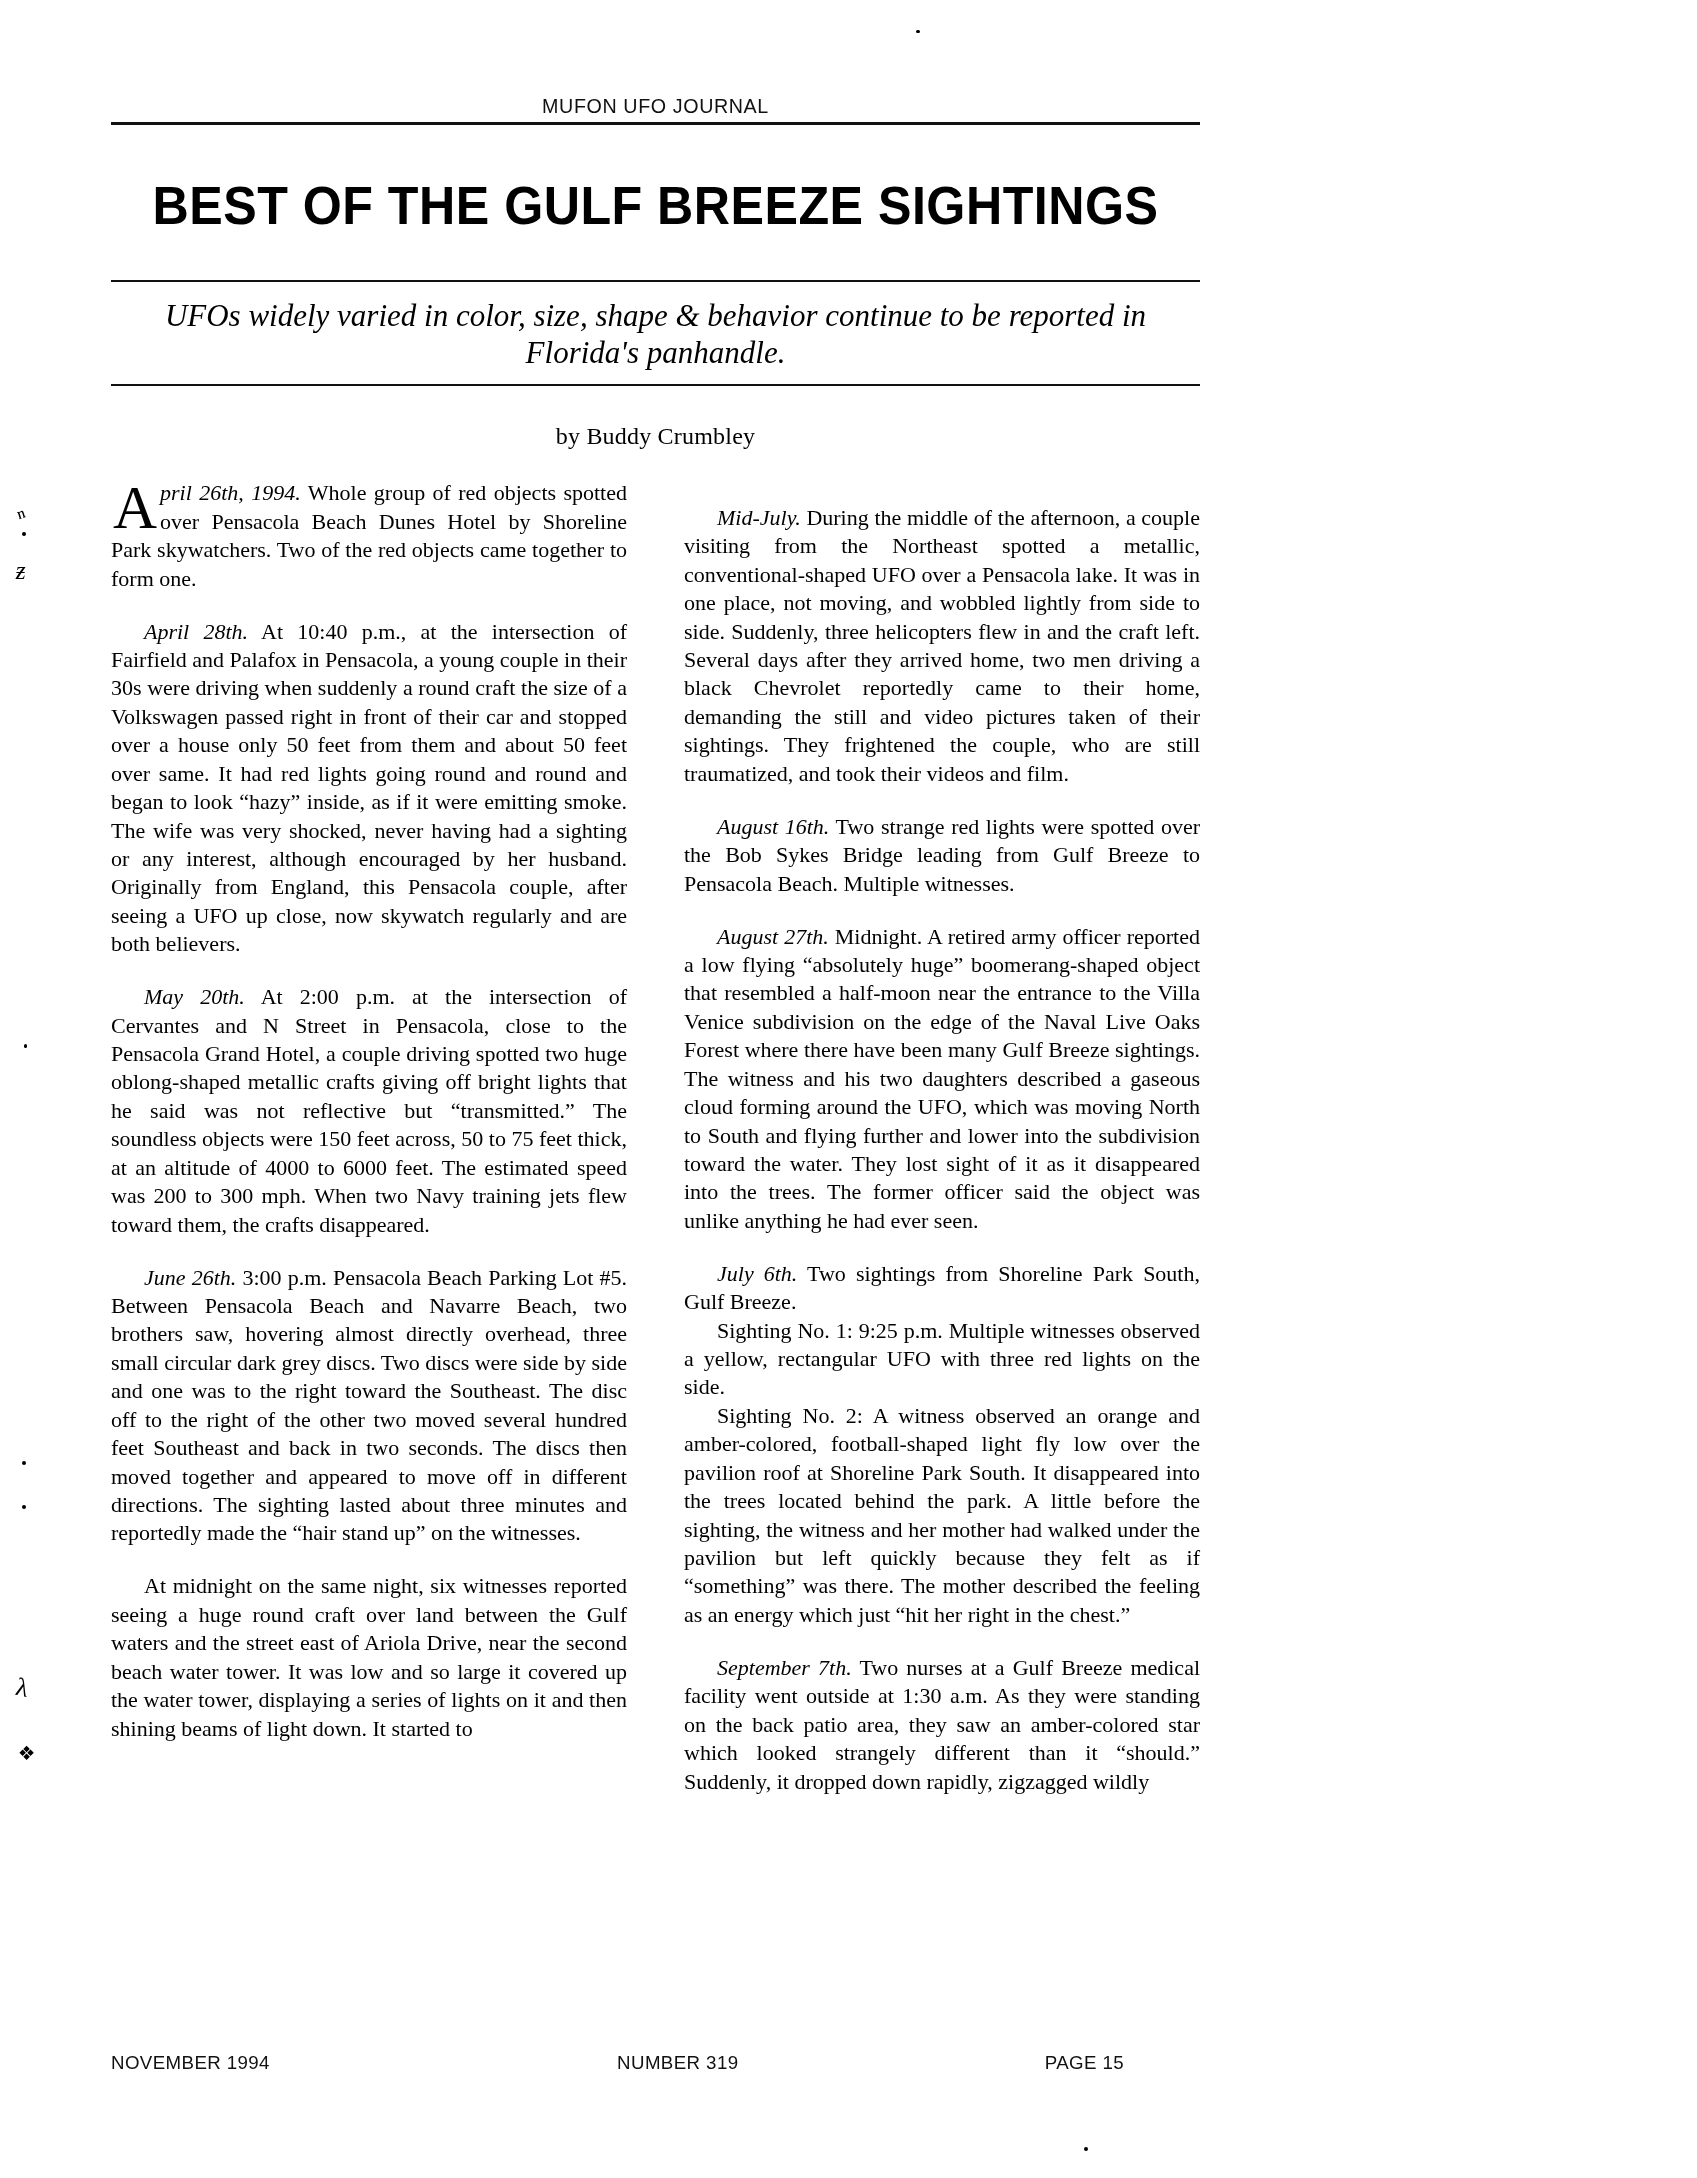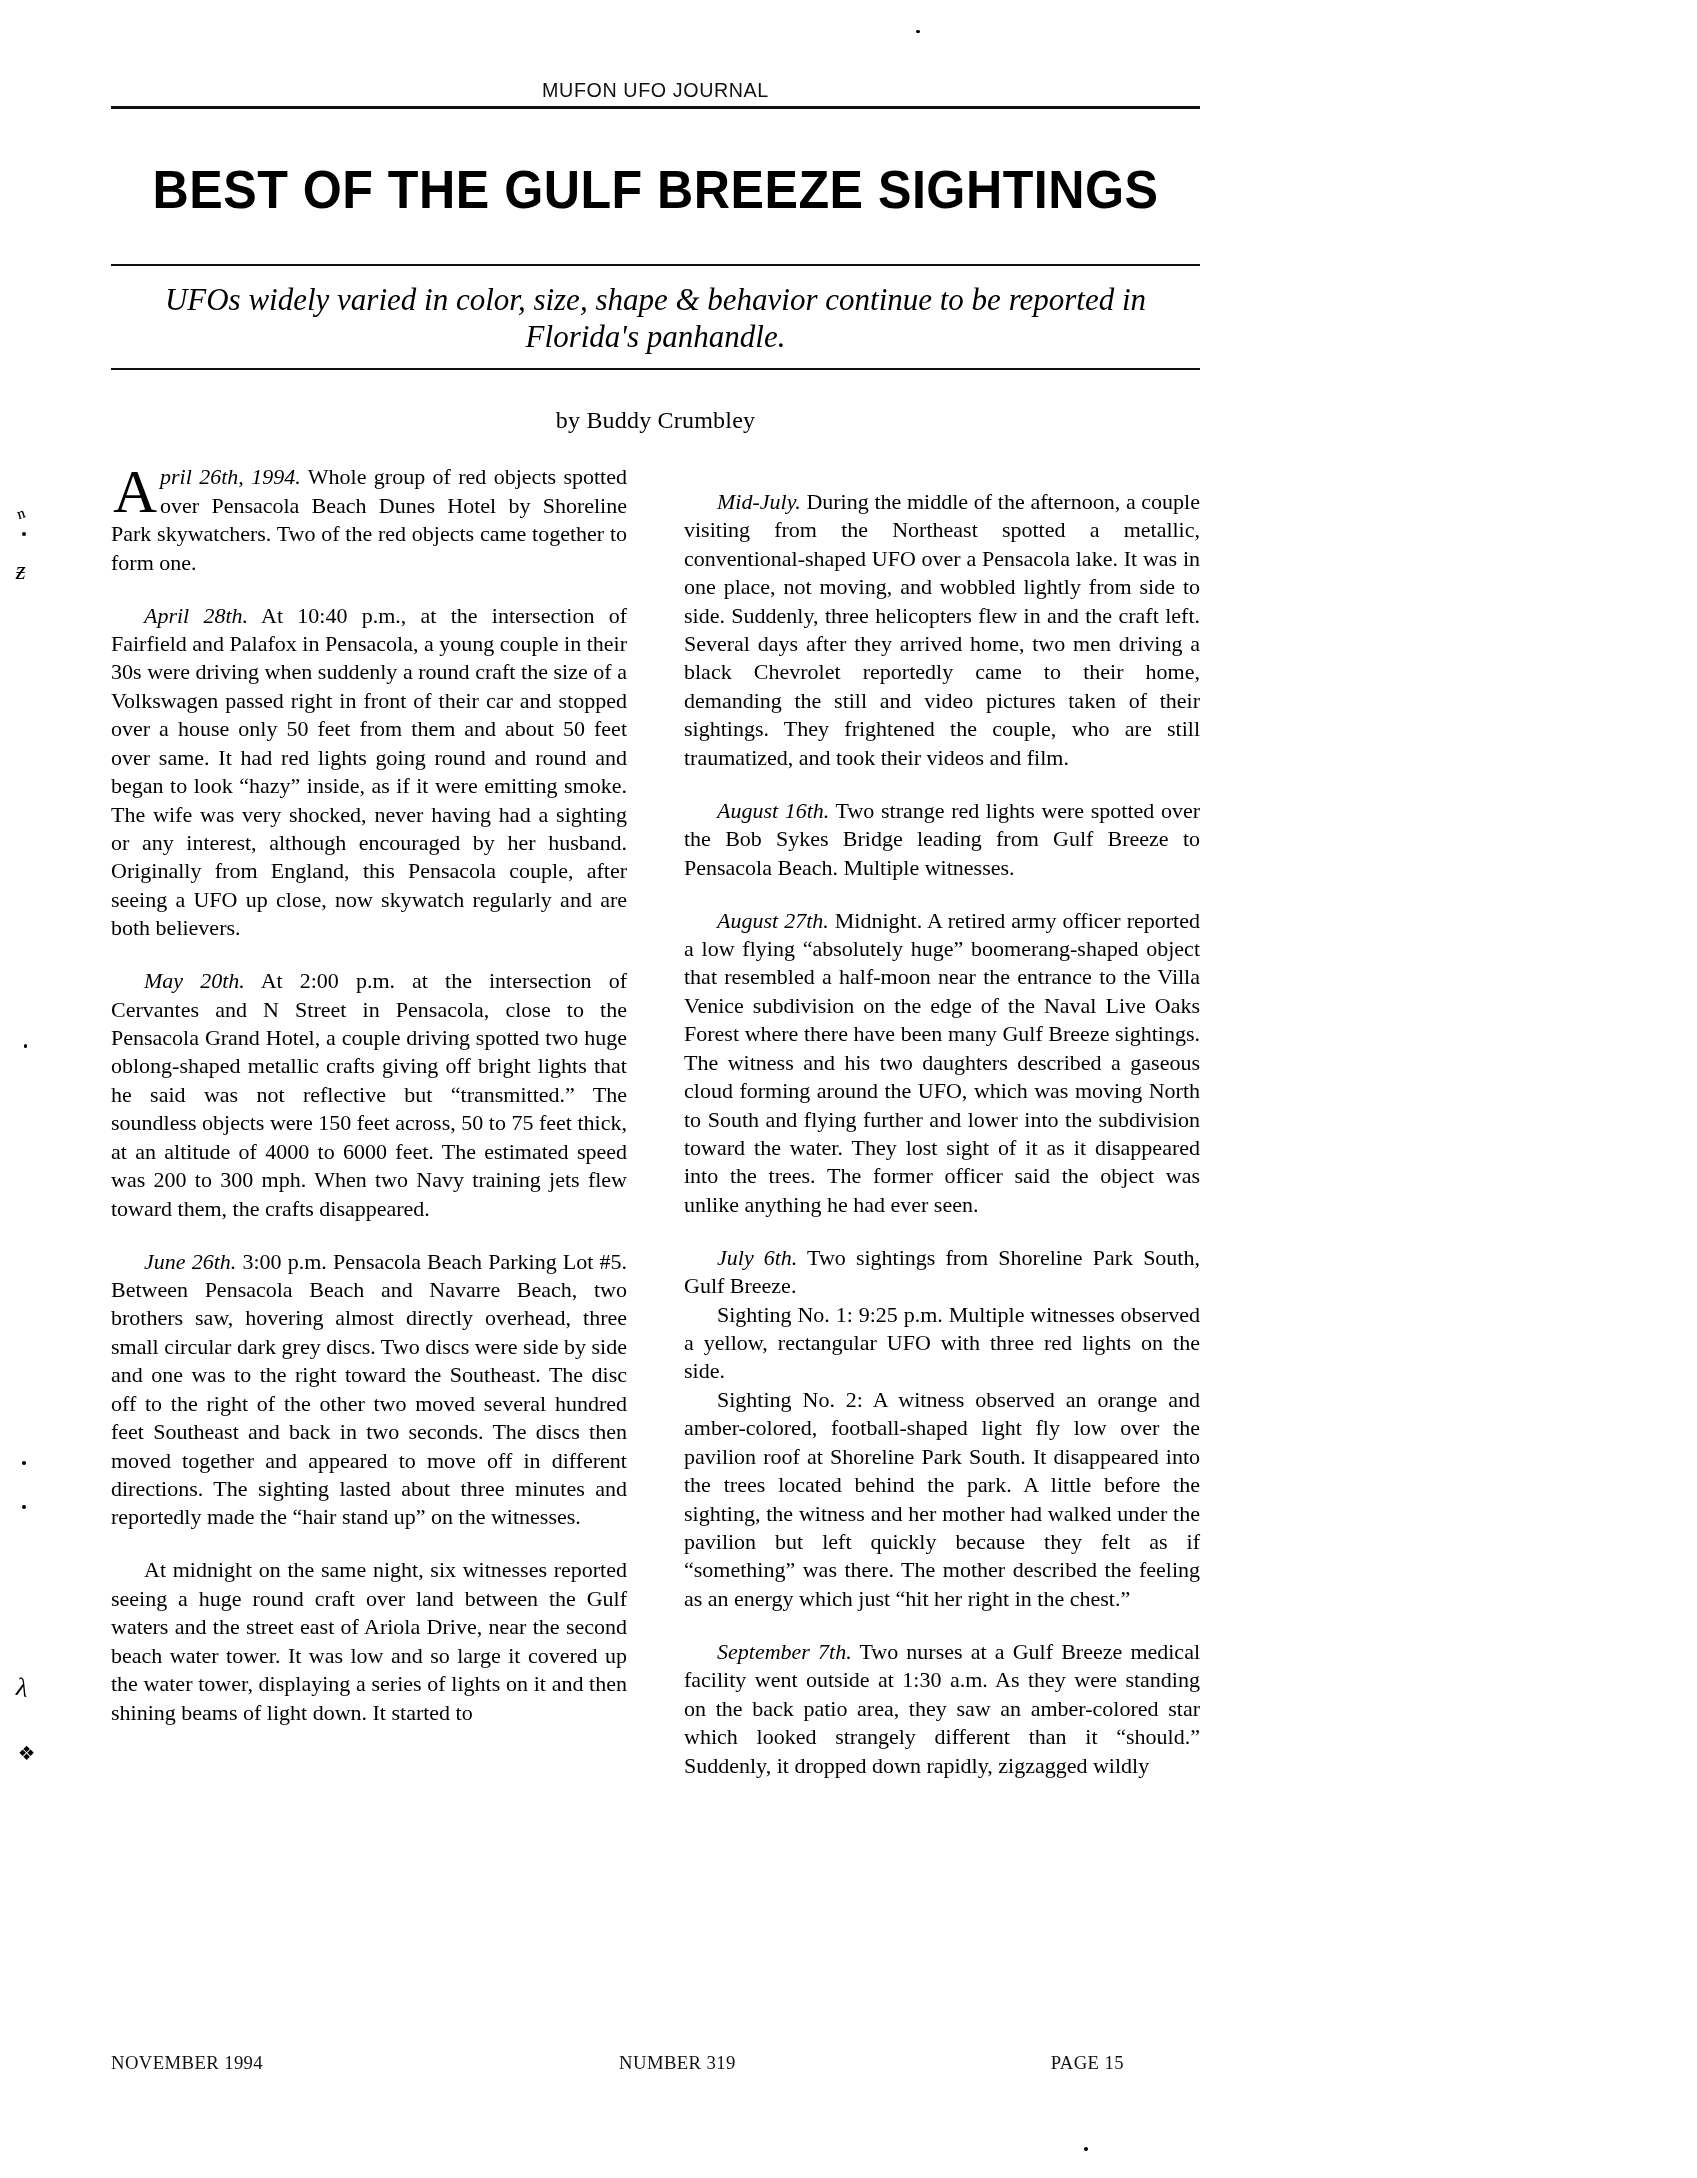--- a/index.html
+++ b/index.html
@@ -21,21 +21,21 @@
     left: 0; top: 0;
     width: 1697px;
     height: 2179px;
     background: #fff;
   }
 
   
   .frame {
     position: absolute;
     left: 111px;
-    top: 2px;
+    top: 18px;
     width: 1089px;
   }
 
   
   .masthead {
     text-align: center;
     font-family: "Liberation Sans", "DejaVu Sans", sans-serif;
     font-size: 19.7px;
     letter-spacing: 0.6px;
     padding-top: 77px;
@@ -124,21 +124,21 @@
   }
 
   
   .footer {
     position: absolute;
     left: 111px;
     top: 2052px;
     width: 1093px;
     display: flex;
     justify-content: space-between;
-    font-family: Liberation Serif, serif;
+    font-family: Liberation Sans, sans-serif;
     font-size: 18.7px;
     letter-spacing: 0.4px;
     color: #111;
   }
   .footer .mid { margin-left: 41px; }
   .footer .right { margin-right: 80px; }
 
   
   .artifact {
     position: absolute;

